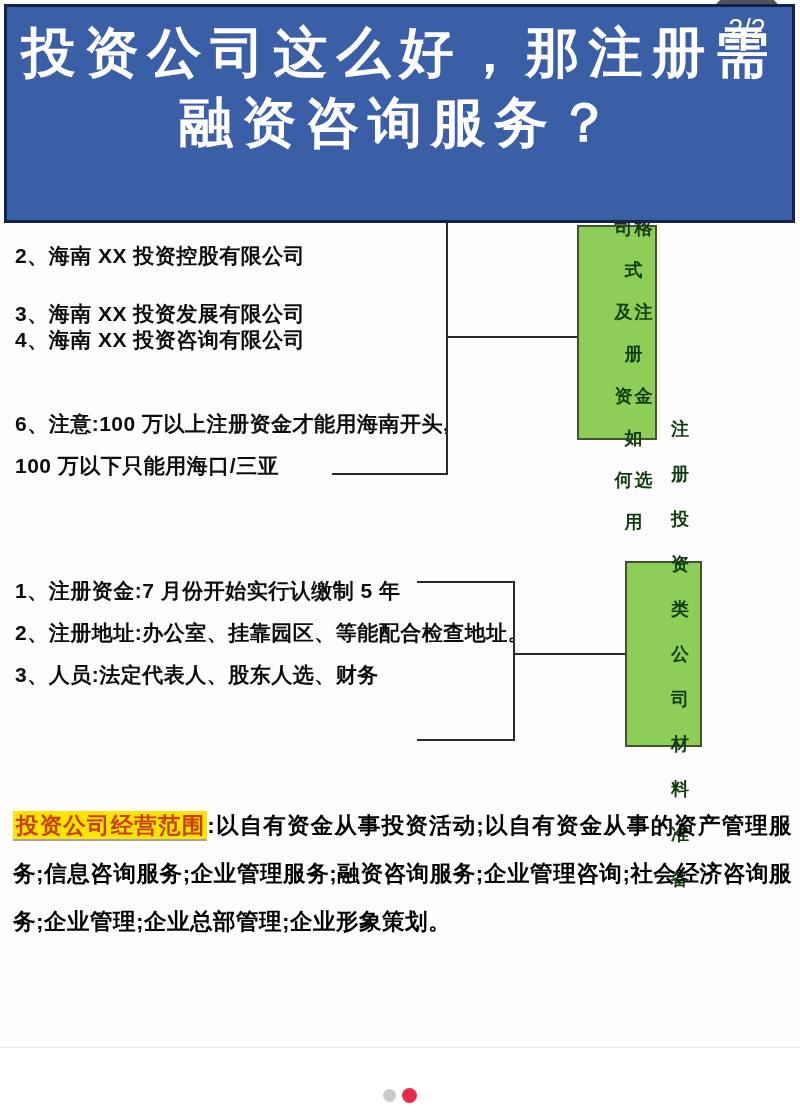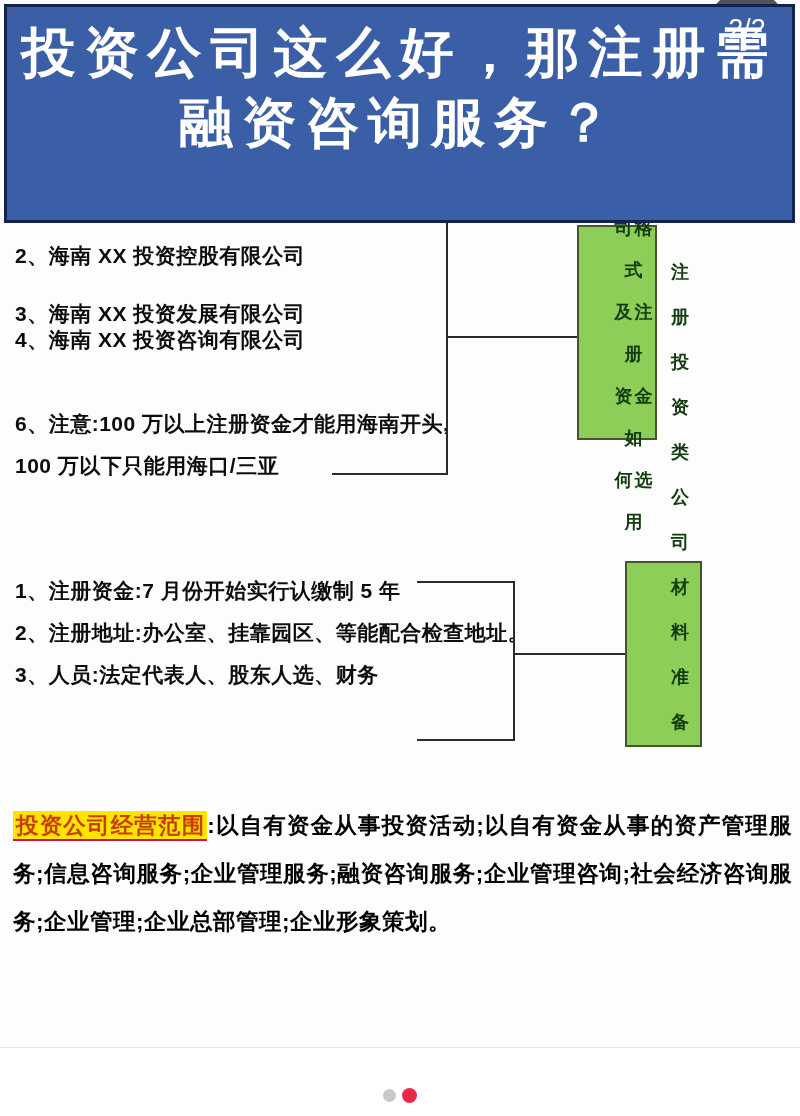--- a/index.html
+++ b/index.html
@@ -52,32 +52,32 @@
     position:absolute;background:var(--green-box-bg);
     border:2px solid var(--green-box-border);
     display:flex;flex-direction:column;align-items:center;justify-content:center;
   }
   .green-box span{
     display:block;color:var(--green-box-text);font-weight:700;font-size:18px;
     text-align:center;letter-spacing:2px;margin-left:35px;
   }
   #green-box-1{left:577px;top:225px;width:80px;height:215px;}
   #green-box-1 span{line-height:42px;}
-  #green-box-2{left:625px;top:561px;width:77px;height:186px;justify-content:flex-end;}
+  #green-box-2{left:625px;top:561px;width:77px;height:186px;}
   #green-box-2 span{line-height:45px;}
 
   
   .scope{
     position:absolute;left:13px;top:802px;width:779px;
     font-size:22.5px;font-weight:700;line-height:48px;color:#000;
     text-align:justify;letter-spacing:0.5px;
   }
   .scope .hl{
     background:var(--highlight-bg);color:var(--highlight-text);
-    padding:2px 2px 1px 3px;border-bottom:2px solid #be185d;
+    padding:2px 2px 1px 3px;border-bottom:2px solid #a3a3a3;
   }
 
   
   .dots{position:absolute;left:0;top:1088px;width:800px;display:flex;justify-content:center;align-items:center;gap:6px;}
   .dot{border-radius:50%;display:inline-block;}
   .dot.inactive{width:13px;height:13px;background:var(--dot-inactive);}
   .dot.active{width:15px;height:15px;background:var(--dot-active);}
 </style>
 </head>
 <body>

